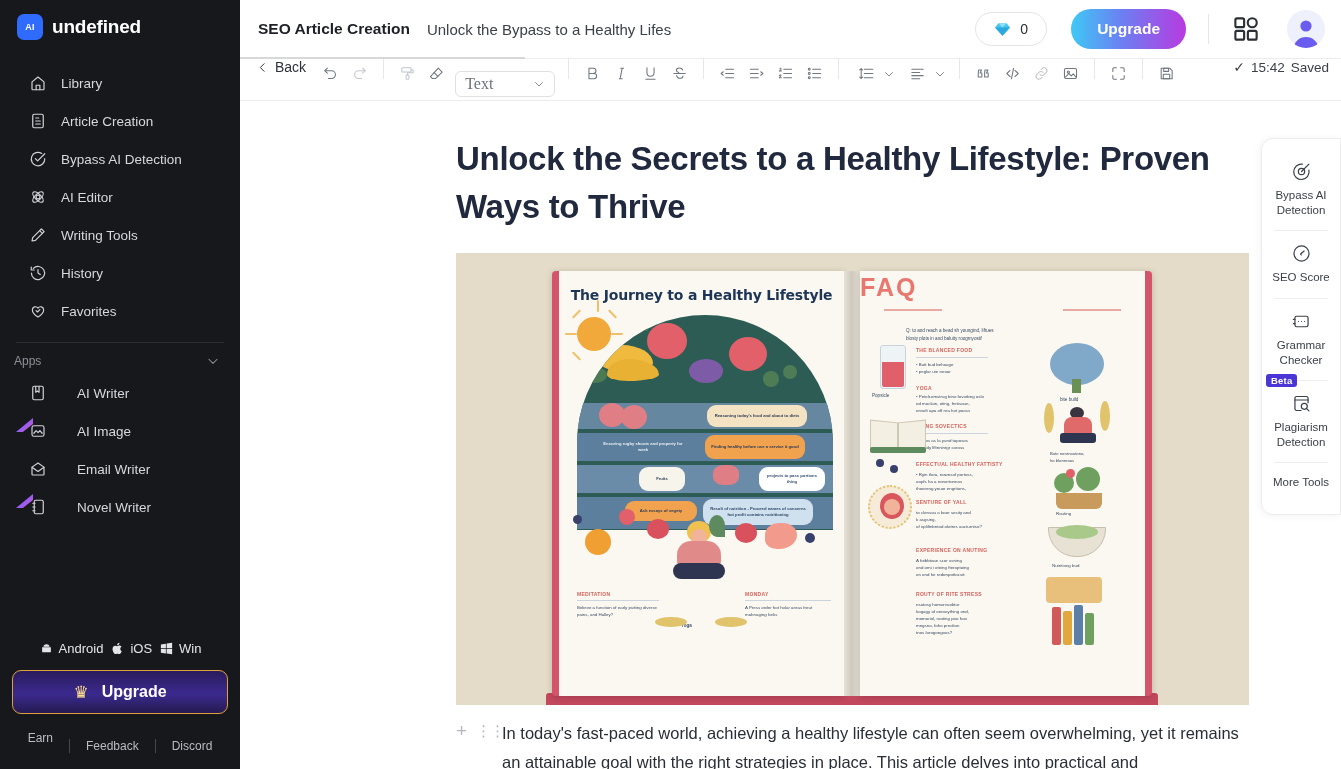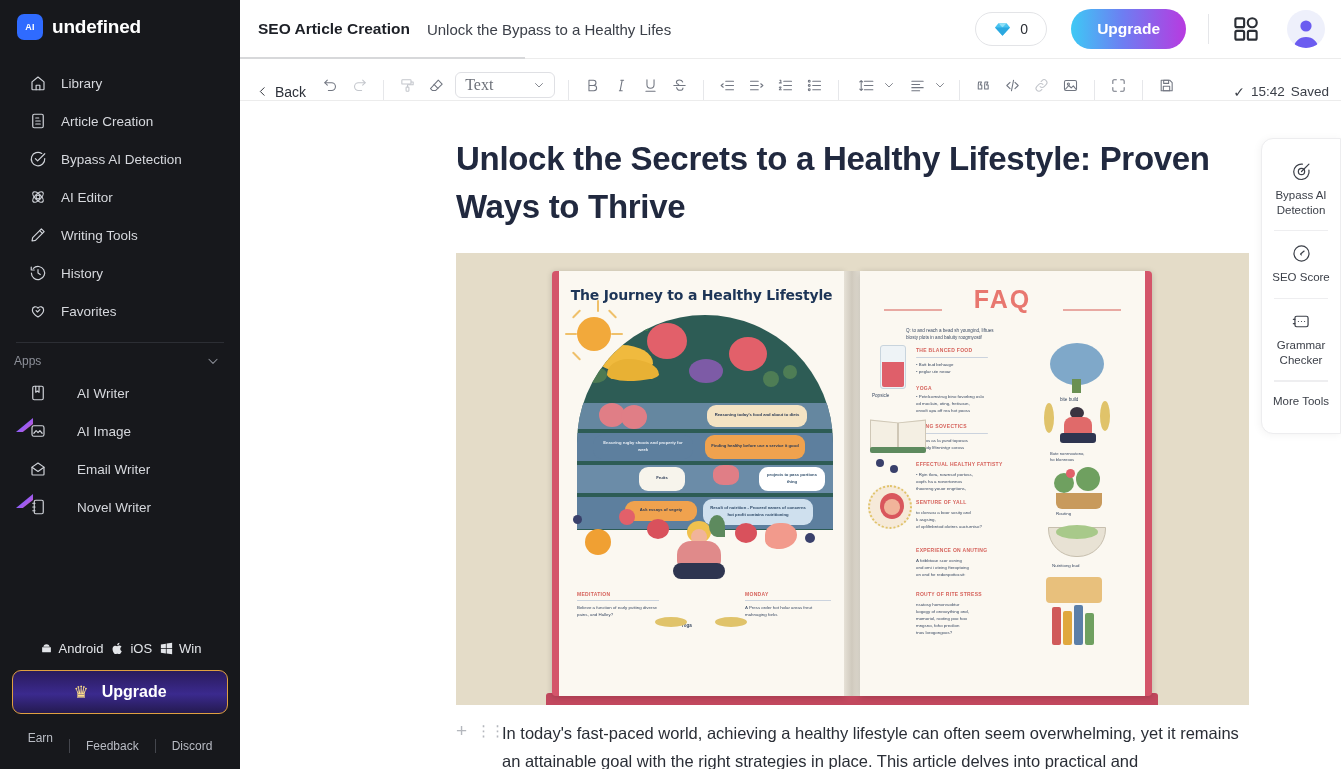--- a/index.html
+++ b/index.html
@@ -117,37 +117,37 @@
   .grid-icon svg { width: 30px; height: 30px; }
   .avatar {
     margin-left: 26px; width: 38px; height: 38px; border-radius: 50%;
     background: #eef0fb; display: flex; align-items: flex-end; justify-content: center;
     overflow: hidden; cursor: pointer;
   }
   .avatar svg { width: 34px; height: 34px; }
 
   
   .toolbar {
-    height: 42px; display: flex; align-items: flex-end; gap: 0;
+    height: 42px; display: flex; align-items: flex-start; gap: 0;
     padding: 0 12px 0 16px; border-bottom: 1px solid #ececec; background: #fff;
     font-size: 13px; color: #4a4e57;
   }
   .tb-back { display: flex; align-items: center; gap: 6px; cursor: pointer; color: #2c3039; font-size: 14px; padding-right: 10px;}
   .tb-back svg { width: 13px; height: 13px; stroke: #2c3039; fill: none; stroke-width: 1.8; stroke-linecap: round; stroke-linejoin: round; }
   .tb-btn {
     width: 29px; height: 29px; display: flex; align-items: center; justify-content: center;
     cursor: pointer; border-radius: 5px; flex: 0 0 auto;
   }
   .tb-btn svg { width: 17px; height: 17px; stroke: #717681; fill: none; stroke-width: 1.5; stroke-linecap: round; stroke-linejoin: round; }
   .tb-btn.dim svg { stroke: #c3c6cc; }
   .tb-sep { width: 1px; height: 20px; background: #e6e7ea; margin: 0 9px; flex: 0 0 1px; }
   .tb-select {
     display: flex; align-items: center; justify-content: space-between;
     width: 100px; height: 26px; border: 1px solid #dfe0e4; border-radius: 6px;
-    padding: 0 9px; font-size: 13px; color: #4a4e57; cursor: pointer; margin: 2px 4px;
+    padding: 0 9px; font-size: 13px; color: #4a4e57; cursor: pointer; margin: 12px 4px;
   }
   .tb-select svg { width: 12px; height: 12px; stroke: #70747d; fill: none; stroke-width: 1.7; stroke-linecap: round; stroke-linejoin: round; }
   .tb-text { font-size: 16px; color: #6d7179; font-family: "Liberation Serif", serif; }
   .tb-combo { display: flex; align-items: center; gap: 2px; cursor: pointer; padding: 0 4px;}
   .tb-saved { margin-left: auto; display: flex; align-items: center; gap: 6px; font-size: 13.5px; color: #3c4049; }
   .tb-saved .chk { color: #3c4049; font-size: 14px; }
 
   
   .doc-wrap { flex: 1 1 auto; overflow: hidden; position: relative; background: #fff; }
   .doc { padding: 34px 80px 0 216px; }
@@ -168,21 +168,21 @@
   }
   .page.left { left: 0; border-left: 7px solid #d4556a; border-radius: 4px 0 0 4px; }
   .page.right { right: 0; border-right: 7px solid #d4556a; border-radius: 0 4px 4px 0; }
   .spine { position: absolute; left: 292px; top: 0; width: 16px; height: 425px;
            background: linear-gradient(90deg,#e6e1d6,#cfc9bd,#e6e1d6); }
   .book-base { position: absolute; left: -6px; bottom: -6px; width: 612px; height: 16px;
                background: #c2485e; border-radius: 3px; }
 
   .pg-title { text-align: center; font-size: 14px; font-weight: bold; color: #1d3557;
               font-family: "DejaVu Sans", sans-serif; padding-top: 16px; letter-spacing: -.2px;}
-  .faq-title { text-align:center; font-size: 25px; font-weight: bold; color: #e8776f; letter-spacing: 2px; padding-top: 14px;}
+  .faq-title { font-size: 25px; font-weight: bold; color: #e8776f; letter-spacing: 2px; padding-top: 2px;}
   .faq-rule { position:absolute; top:38px; height:2px; background:#e8a9a2; }
 
   .plate {
     position: absolute; left: 18px; top: 44px; width: 256px; height: 215px;
     background: #2d5c55; border-radius: 128px 128px 0 0; overflow: hidden;
   }
   .sun { position: absolute; left: 18px; top: 46px; width: 34px; height: 34px; border-radius: 50%; background: #f2a93b; }
   .ray { position:absolute; background:#efc06a; height:2px; border-radius:1px; }
 
   .blob { position: absolute; border-radius: 50%; }
@@ -777,20 +777,30 @@
       <div class="tool-sep"></div>
       <div class="tool">
         <svg viewBox="0 0 24 24">
             <rect x="4.5" y="6" width="15" height="12" rx="2"></rect>
             <path d="M4.5 9.5h-1.8M4.5 14.5h-1.8"></path>
             <path d="M8.5 12h.01M12 12h.01M15.5 12h.01"></path>
           </svg>
         <span class="tool-label">Grammar Checker</span>
       </div>
       <div class="tool-sep"></div>
+      <div class="tool">
+        <span class="beta">Beta</span>
+        <svg viewBox="0 0 24 24">
+            <path d="M19.5 11V6a2 2 0 0 0-2-2h-11a2 2 0 0 0-2 2v12a2 2 0 0 0 2 2h5"></path>
+            <path d="M4.5 8h15"></path>
+            <circle cx="15.2" cy="15.2" r="3.4"></circle>
+            <path d="M17.8 17.8 20.5 20.5"></path>
+          </svg>
+        <span class="tool-label">Plagiarism Detection</span>
+      </div>
       <div class="tool-sep"></div>
       <div class="tool">
         <span class="tool-label">More Tools</span>
       </div>
     </aside>
 
   </section>
 </div>
 
 </body></html>

